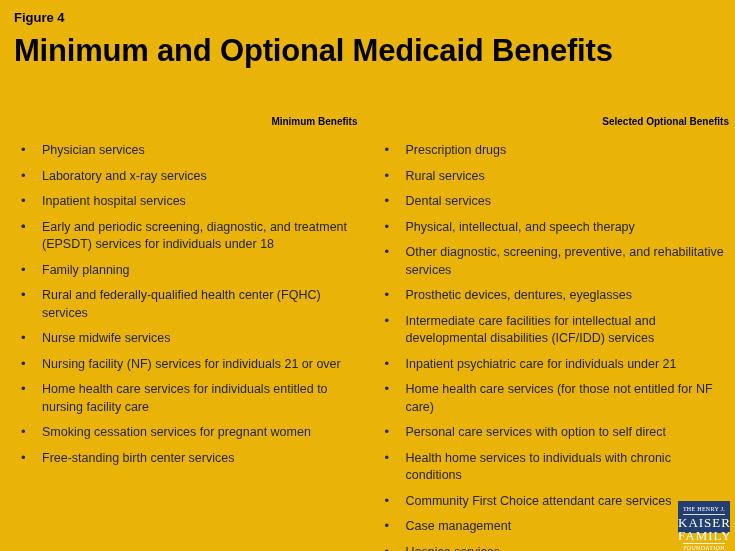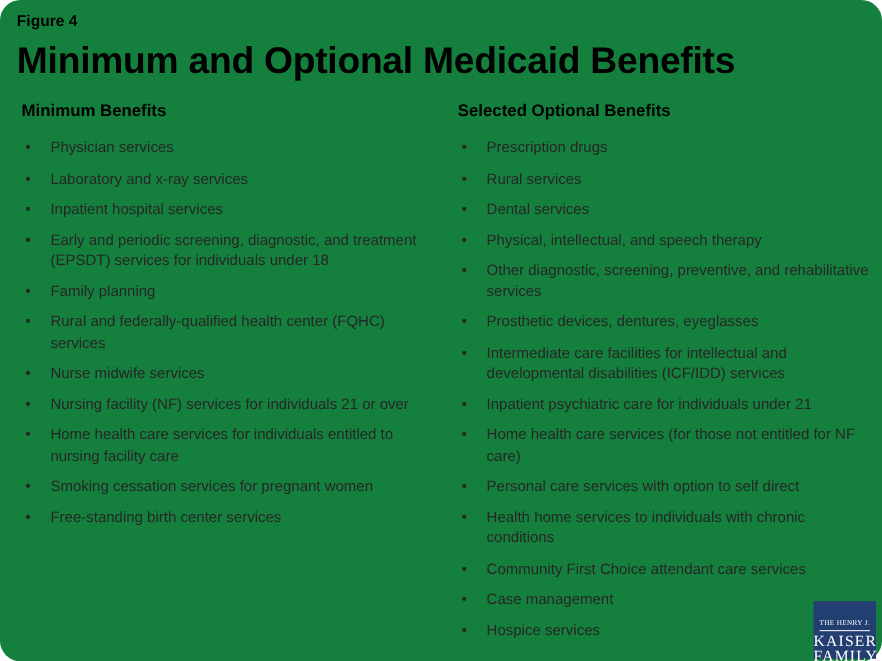--- a/index.html
+++ b/index.html
@@ -6,22 +6,21 @@
   html, body {
     width: 735px; height: 551px;
     background: #ffffff;
     font-family: "Liberation Sans", sans-serif;
     overflow: hidden;
     position: relative;
   }
   .page {
     position: relative;
     width: 735px; height: 551px;
-    background: #15803d;
-    border-radius: 17px;
+    background: #eab308;
   }
   .figure-label {
     position: absolute;
     left: 14px; top: 10px;
     font-size: 13px;
     font-weight: bold;
     color: #000000;
   }
   .page-title {
     position: absolute;
@@ -34,25 +33,26 @@
   .columns {
     position: absolute;
     left: 0; top: 84px;
     width: 735px;
     display: flex;
   }
   .column { width: 50%; }
   .column-left  { padding-left: 18px; padding-right: 10px; }
   .column-right { padding-left: 14px; padding-right: 6px; }
   .col-header {
-    font-size: 14px;
+    font-size: 10px;
     font-weight: bold;
     color: #000000;
-    text-align: left;
+    text-align: right;
     margin-bottom: 15px;
+    margin-top: 32px;
   }
   ul.benefit-list {
     list-style: none;
   }
   ul.benefit-list li {
     position: relative;
     padding-left: 24px;
     margin-bottom: 8px;
     font-size: 12.5px;
     line-height: 17.5px;
@@ -60,26 +60,26 @@
   }
   ul.benefit-list .bullet {
     position: absolute;
     left: 3px; top: -1px;
     font-size: 13px;
     color: #262626;
   }
   .kff-logo {
     position: absolute;
     left: 678px; top: 501px;
-    width: 52px; height: 48px;
+    width: 52px; height: 32px;
     background: #233E70;
     color: #ffffff;
     text-align: center;
     font-family: "Liberation Serif", serif;
-    padding-top: 16px;
+    padding-top: 5px;
   }
   .kff-top, .kff-foundation {
     font-size: 6px;
     letter-spacing: 0.3px;
     line-height: 7px;
     white-space: nowrap;
   }
   .kff-rule {
     height: 1px;
     background: rgba(255,255,255,0.85);

